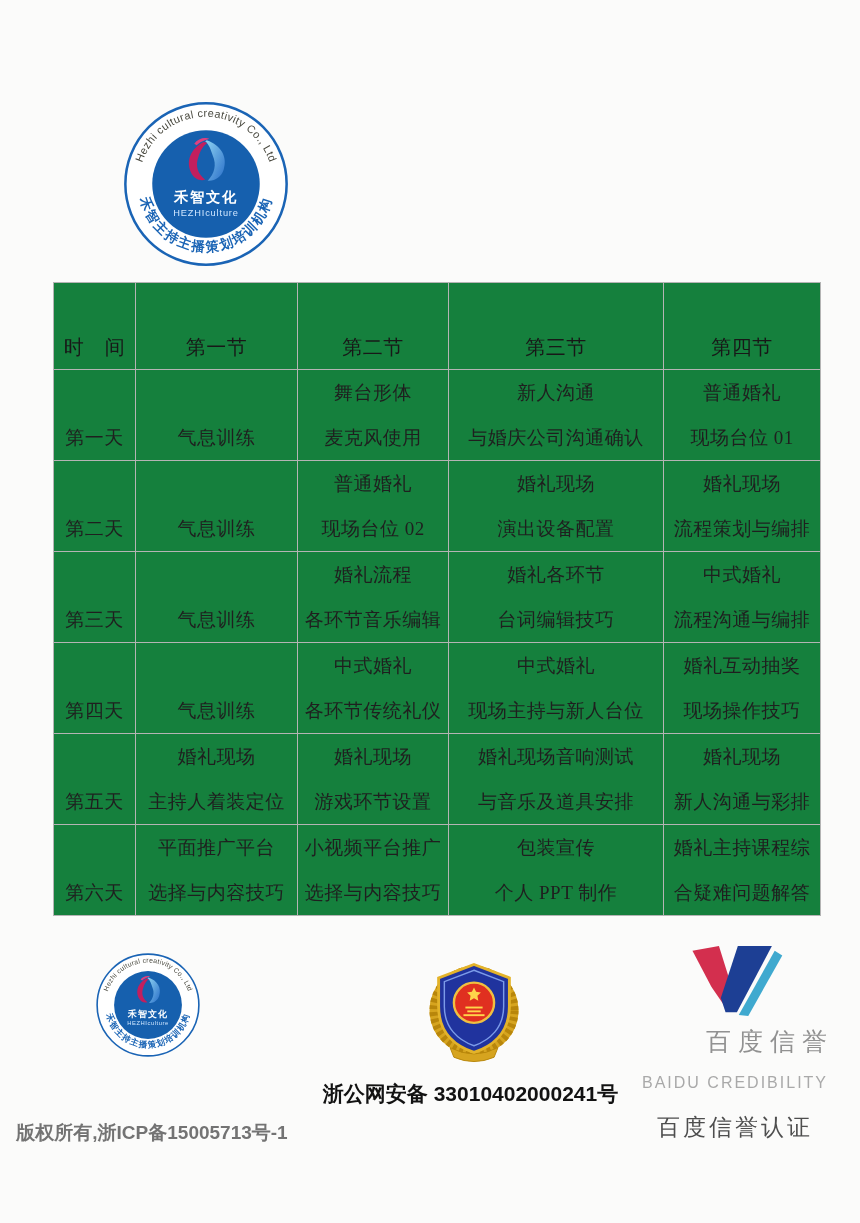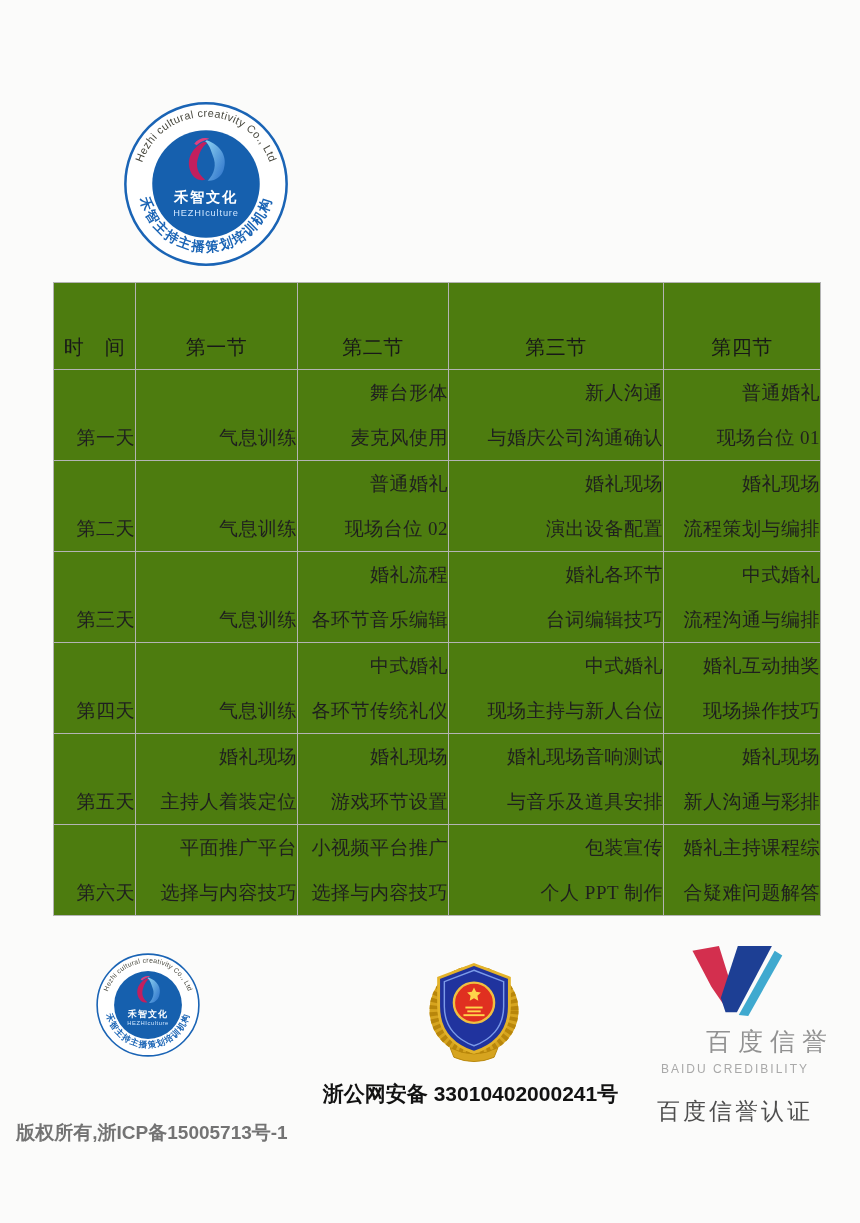--- a/index.html
+++ b/index.html
@@ -15,44 +15,44 @@
     font-family:"Liberation Serif", serif;
     font-size:35px; font-weight:bold; color:#141414; letter-spacing:2px;
     white-space:nowrap;
   }
   
   table.course{
     position:absolute; left:53px; top:282px; width:767px;
     border-collapse:collapse; table-layout:fixed;
     font-family:"Liberation Serif", serif;
   }
-  table.course td{border:1px solid #b4b4b4; padding:0; background:#4d7c0f;}
+  table.course td{border:1px solid #b4b4b4; padding:0; background:#15803d;}
   .cb{display:flex; flex-direction:column;}
   .cb.h{height:86px;}
-  .cb.r{height:90px;align-items:flex-end;}
+  .cb.r{height:90px;}
   .l{
     flex:1; display:flex; align-items:center; justify-content:center;
     font-size:19px; color:#1f1f1f; letter-spacing:0.5px; white-space:nowrap;
   }
   .cb.h .l{font-size:20px; color:#181818;}
   
   .footer-logo{position:absolute; left:95px; top:952px; width:106px; height:106px;}
   .copyright{
     position:absolute; left:8px; top:1120px; width:288px; text-align:center;
     font-size:19px; font-weight:600; color:#737373; white-space:nowrap;
   }
   .police-badge{position:absolute; left:419px; top:953px; width:110px; height:110px;}
   .police-number{
     position:absolute; left:318px; top:1080px; width:305px; text-align:center;
     font-size:21px; font-weight:800; color:#121212; white-space:nowrap;
   }
   .baidu{position:absolute; left:636px; top:938px; width:198px; text-align:center;}
   .baidu-v{width:104px; height:86px; margin:0 auto; display:block;}
   .baidu-title{font-size:25px; color:#919191; letter-spacing:7px; margin-top:1px; font-weight:500;text-align:right;}
-  .baidu-sub{font-size:12px; color:#a9a9a9; letter-spacing:2px; margin-top:4px;}
+  .baidu-sub{font-size:16px; color:#a9a9a9; letter-spacing:2px; margin-top:16px;}
   .baidu-caption{font-size:23px; color:#4e4e4e; letter-spacing:3px; margin-top:20px;}
 </style>
 </head>
 <body>
 
 <div class="page">
 
   <svg class="header-logo" viewBox="0 0 200 200">
     <defs>
       <linearGradient id="hg" x1="0" y1="0" x2="1" y2="1">

